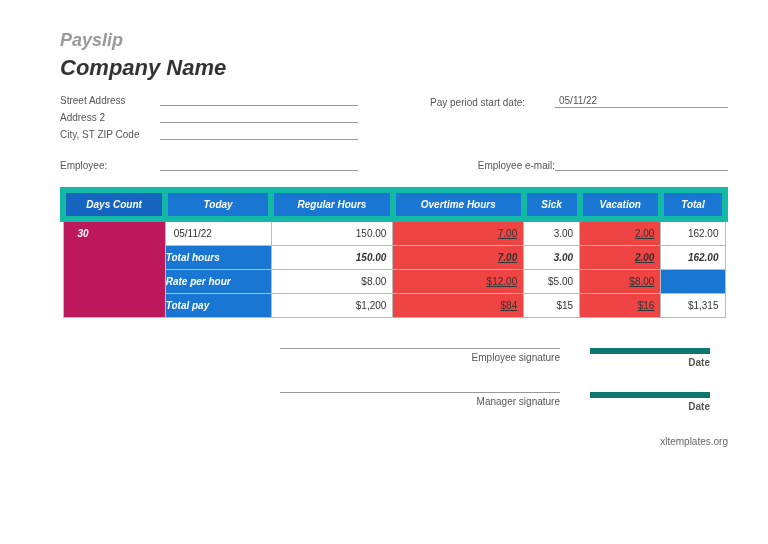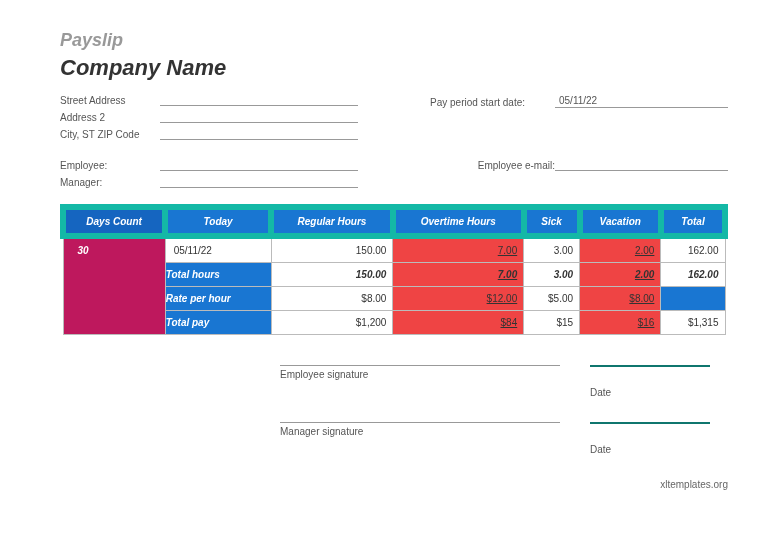--- a/index.html
+++ b/index.html
@@ -95,30 +95,32 @@
   td.date-cell { text-align: left; padding-left: 8px; }
   tr.total-hours td.val { font-style: italic; font-weight: bold; }
   td.lt { background: #ef4444; text-decoration: underline; }
   .sig-section { margin-top: 30px; margin-left: 220px; }
   .sig-row {
     display: flex;
     gap: 30px;
     margin-bottom: 24px;
     font-size: 10px;
     color: #555;
+    text-align: right;
   }
   .sig-line-long {
     border-top: 1px solid #999;
     width: 280px;
     padding-top: 3px;
   }
   .sig-line-short {
-    border-top: 2px solid #0f766e;
+    border-top: 6px solid #0f766e;
     width: 120px;
-    padding-top: 20px;
+    padding-top: 3px;
+    font-weight: bold;
   }
   .footer {
     text-align: right;
     font-size: 10px;
     color: #666;
     margin-top: 2px;
   }
 </style>
 </head>
 <body>
@@ -148,24 +150,20 @@
     </div>
   </div>
 </div>
 
 <div class="spacer"></div>
 
 <div class="info-section">
   <div class="info-left">
     <div class="info-row">
       <span class="info-label">Employee:</span>
-      <span class="info-line"></span>
-    </div>
-    <div class="info-row">
-      <span class="info-label">Manager:</span>
       <span class="info-line"></span>
     </div>
   </div>
   <div class="info-right">
     <div class="info-row">
       <span class="info-label info-label-wide" style="text-align:right">Employee e-mail:</span>
       <span class="info-line"></span>
     </div>
   </div>
 </div>

